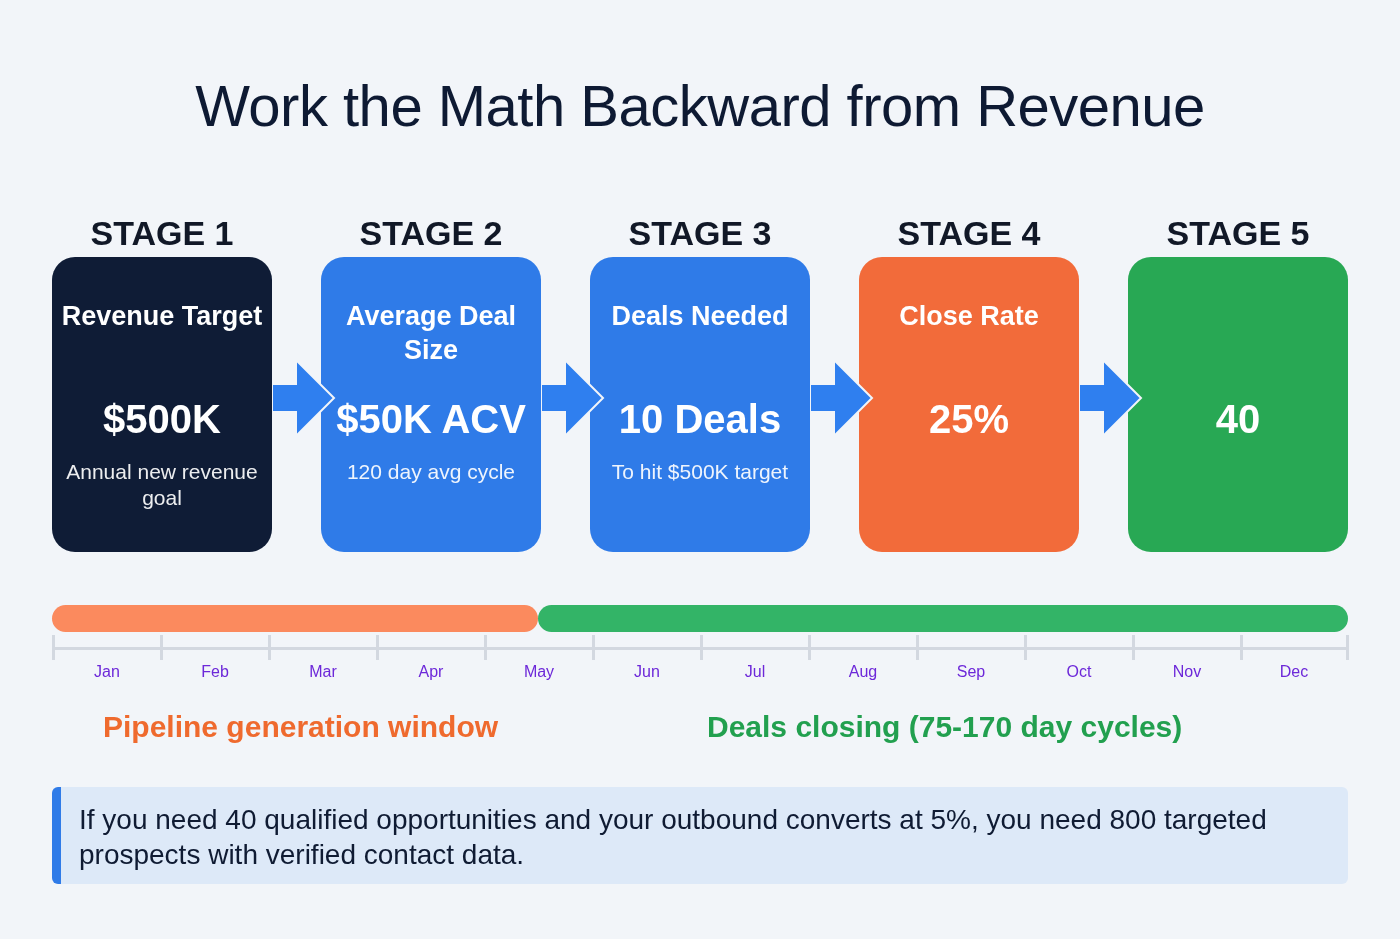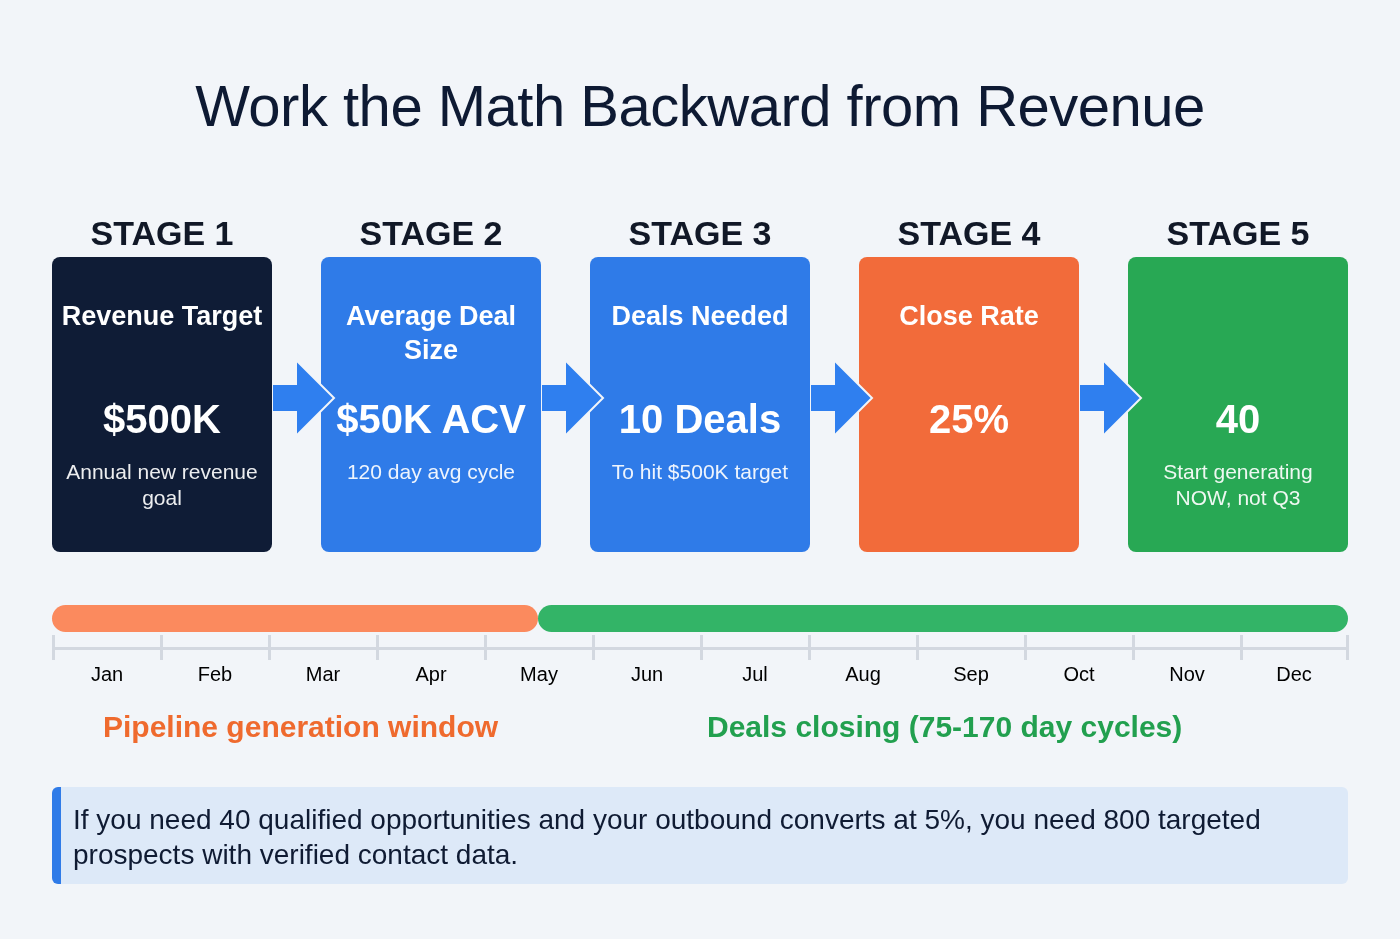--- a/index.html
+++ b/index.html
@@ -14,21 +14,21 @@
     position: absolute; left: 0; top: 72px; width: 1400px;
     text-align: center; font-size: 58px; font-weight: 400;
     color: #0e1a33; letter-spacing: -0.5px;
   }
   .stage-label {
     position: absolute; top: 214px; width: 220px; text-align: center;
     font-size: 34px; font-weight: 700; color: #111827;
   }
   .card {
     position: absolute; top: 257px; width: 220px; height: 295px;
-    border-radius: 8px; color: #fff; text-align: center;
+    border-radius: 23px; color: #fff; text-align: center;
   }
   .card .heading {
     position: absolute; top: 42px; left: 0; width: 100%;
     font-size: 27px; font-weight: 700; line-height: 34px;
   }
   .card .value {
     position: absolute; top: 138px; left: 0; width: 100%;
     font-size: 40px; font-weight: 700; line-height: 48px; white-space: nowrap; text-align: center;
   }
   .card .sub {
@@ -41,29 +41,29 @@
   }
   .axis {
     position: absolute; left: 52px; top: 647px; width: 1296px; height: 3px;
     background: #d3d8e0;
   }
   .tick {
     position: absolute; top: 635px; width: 3px; height: 25px; background: #d3d8e0;
   }
   .month {
     position: absolute; top: 663px; width: 108px; text-align: center;
-    font-size: 20px; color: #000000;
+    font-size: 16px; color: #6d28d9;
   }
   .window-label {
     position: absolute; top: 710px; font-size: 30px; font-weight: 700;
   }
   .callout {
     position: absolute; left: 52px; top: 787px; width: 1296px; height: 97px;
     background: #dde9f8; border-radius: 6px; border-left: 9px solid #2f7be8;
-    padding: 15px 12px;
+    padding: 15px 18px;
     font-size: 28px; line-height: 35px; color: #0f1b33;
   }
 </style>
 </head>
 <body>
 
 <div class="title">Work the Math Backward from Revenue</div>
 
 <div class="stage-label" style="left:52px">STAGE 1</div>
 <div class="stage-label" style="left:321px">STAGE 2</div>
@@ -85,21 +85,20 @@
   <div class="heading">Deals Needed</div>
   <div class="value">10 Deals</div>
   <div class="sub">To hit $500K target</div>
 </div>
 <div class="card" style="left:859px;background:#f26b3a">
   <div class="heading">Close Rate</div>
   <div class="value">25%</div>
 </div>
 <div class="card" style="left:1128px;background:#28a854">
   <div class="value">40</div>
-  <div class="sub">Start generating NOW, not Q3</div>
 </div>
 
 <svg class="arrow" style="left:272px" viewBox="0 0 64 76">
   <path d="M0 24 H24 V0 L62 38 L24 76 V52 H0 Z" fill="#2f7fef" stroke="#f2f5f9" stroke-width="2"></path>
 </svg>
 <svg class="arrow" style="left:541px" viewBox="0 0 64 76">
   <path d="M0 24 H24 V0 L62 38 L24 76 V52 H0 Z" fill="#2f7fef" stroke="#f2f5f9" stroke-width="2"></path>
 </svg>
 <svg class="arrow" style="left:810px" viewBox="0 0 64 76">
   <path d="M0 24 H24 V0 L62 38 L24 76 V52 H0 Z" fill="#2f7fef" stroke="#f2f5f9" stroke-width="2"></path>

